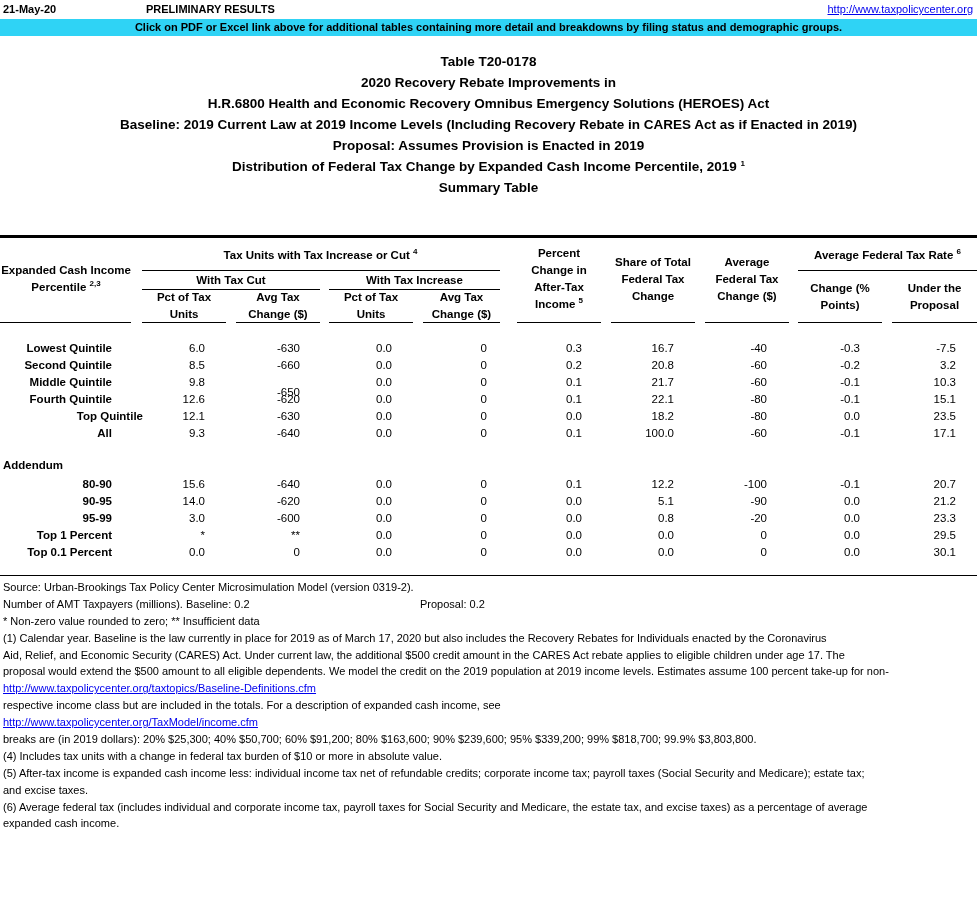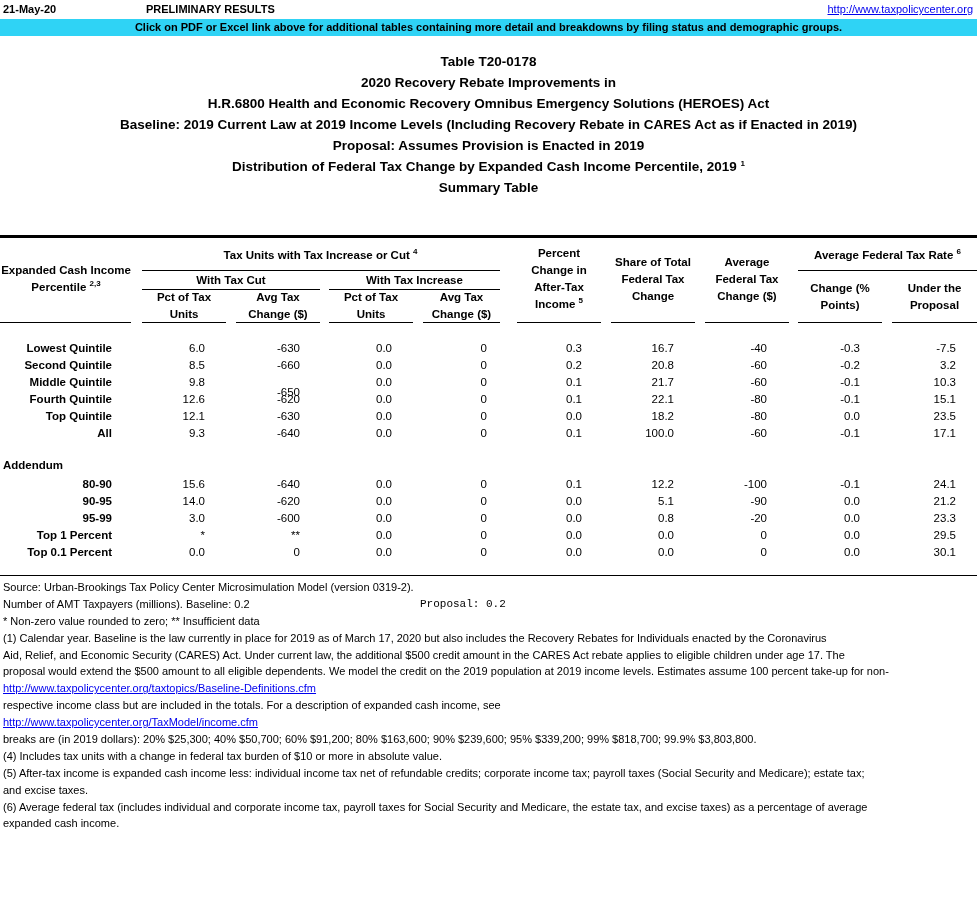--- a/index.html
+++ b/index.html
@@ -22,21 +22,21 @@
     .hdr { position: absolute; font-size: 11.5px; font-weight: bold; text-align: center; line-height: 17px; }
     .hline { position: absolute; height: 1px; background: #000; }
     .cell { position: absolute; font-size: 11.5px; height: 17px; line-height: 17px; }
     .lbl { font-weight: bold; text-align: right; width: 112px; left: 0; }
     .num { text-align: right; }
     .addendum { position: absolute; left: 3px; top: 459px; font-size: 11.5px; font-weight: bold; }
     .bottomrule { position: absolute; left: 0; top: 575px; width: 977px; height: 1px; background: #000; }
     .notes { position: absolute; left: 3px; top: 579px; width: 974px; font-size: 11px; line-height: 16.9px; white-space: nowrap; overflow: hidden; }
     .notes div { height: 16.9px; }
     .notes a { color: #0000ee; text-decoration: underline; }
-    .amt-prop { display: inline-block; position: absolute; left: 417px; font-family: Liberation Mono, monospace; }
+    .amt-prop { display: inline-block; position: absolute; left: 417px; }
   </style>
 </head>
 <body>
 
 <div class="topbar">
   <span class="date">21-May-20</span>
   <span class="prelim">PRELIMINARY RESULTS</span>
   <a class="site">http://www.taxpolicycenter.org</a>
 </div>
 <div class="cyanbar" style="background: rgb(47, 211, 245);">Click on PDF or Excel link above for additional tables containing more detail and breakdowns by filing status and demographic groups.</div>
@@ -169,21 +169,21 @@
       <div class="cell num" style="top: 391px; left: 220px; width: 80px;">-620</div>
       <div class="cell num" style="top: 391px; left: 312px; width: 80px;">0.0</div>
       <div class="cell num" style="top: 391px; left: 407px; width: 80px;">0</div>
       <div class="cell num" style="top: 391px; left: 502px; width: 80px;">0.1</div>
       <div class="cell num" style="top: 391px; left: 594px; width: 80px;">22.1</div>
       <div class="cell num" style="top: 391px; left: 687px; width: 80px;">-80</div>
       <div class="cell num" style="top: 391px; left: 780px; width: 80px;">-0.1</div>
       <div class="cell num" style="top: 391px; left: 876px; width: 80px;">15.1</div>
     </div>
     <div>
-      <div class="cell lbl" style="top: 408px;">Top Quintile</div>
+      <div class="cell lbl" style="top: 408px; padding-left: 31px;">Top Quintile</div>
       <div class="cell num" style="top: 408px; left: 125px; width: 80px;">12.1</div>
       <div class="cell num" style="top: 408px; left: 220px; width: 80px;">-630</div>
       <div class="cell num" style="top: 408px; left: 312px; width: 80px;">0.0</div>
       <div class="cell num" style="top: 408px; left: 407px; width: 80px;">0</div>
       <div class="cell num" style="top: 408px; left: 502px; width: 80px;">0.0</div>
       <div class="cell num" style="top: 408px; left: 594px; width: 80px;">18.2</div>
       <div class="cell num" style="top: 408px; left: 687px; width: 80px;">-80</div>
       <div class="cell num" style="top: 408px; left: 780px; width: 80px;">0.0</div>
       <div class="cell num" style="top: 408px; left: 876px; width: 80px;">23.5</div>
     </div>
@@ -202,21 +202,21 @@
     <div>
       <div class="cell lbl" style="top: 476px;">80-90</div>
       <div class="cell num" style="top: 476px; left: 125px; width: 80px;">15.6</div>
       <div class="cell num" style="top: 476px; left: 220px; width: 80px;">-640</div>
       <div class="cell num" style="top: 476px; left: 312px; width: 80px;">0.0</div>
       <div class="cell num" style="top: 476px; left: 407px; width: 80px;">0</div>
       <div class="cell num" style="top: 476px; left: 502px; width: 80px;">0.1</div>
       <div class="cell num" style="top: 476px; left: 594px; width: 80px;">12.2</div>
       <div class="cell num" style="top: 476px; left: 687px; width: 80px;">-100</div>
       <div class="cell num" style="top: 476px; left: 780px; width: 80px;">-0.1</div>
-      <div class="cell num" style="top: 476px; left: 876px; width: 80px;">24.1</div>
+      <div class="cell num" style="top: 476px; left: 876px; width: 80px;">20.7</div>
     </div>
     <div>
       <div class="cell lbl" style="top: 493px;">90-95</div>
       <div class="cell num" style="top: 493px; left: 125px; width: 80px;">14.0</div>
       <div class="cell num" style="top: 493px; left: 220px; width: 80px;">-620</div>
       <div class="cell num" style="top: 493px; left: 312px; width: 80px;">0.0</div>
       <div class="cell num" style="top: 493px; left: 407px; width: 80px;">0</div>
       <div class="cell num" style="top: 493px; left: 502px; width: 80px;">0.0</div>
       <div class="cell num" style="top: 493px; left: 594px; width: 80px;">5.1</div>
       <div class="cell num" style="top: 493px; left: 687px; width: 80px;">-90</div>

